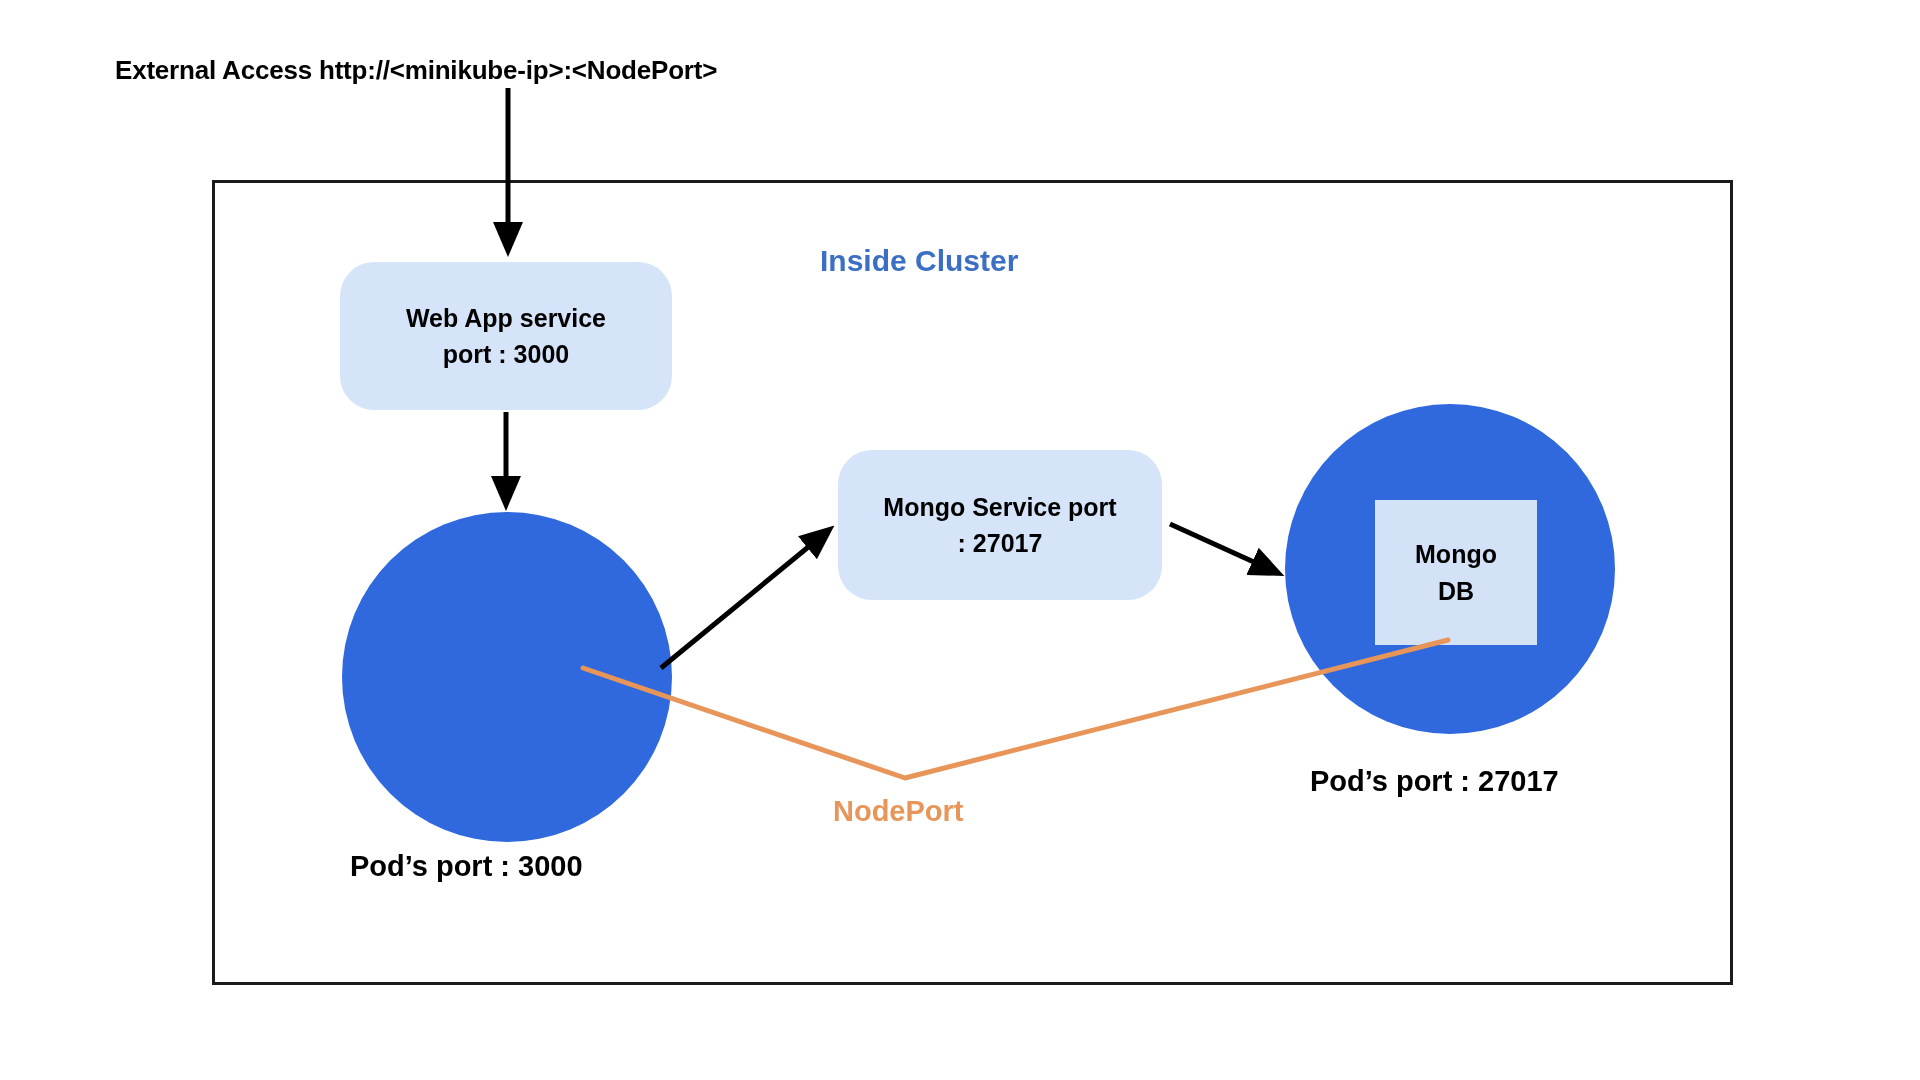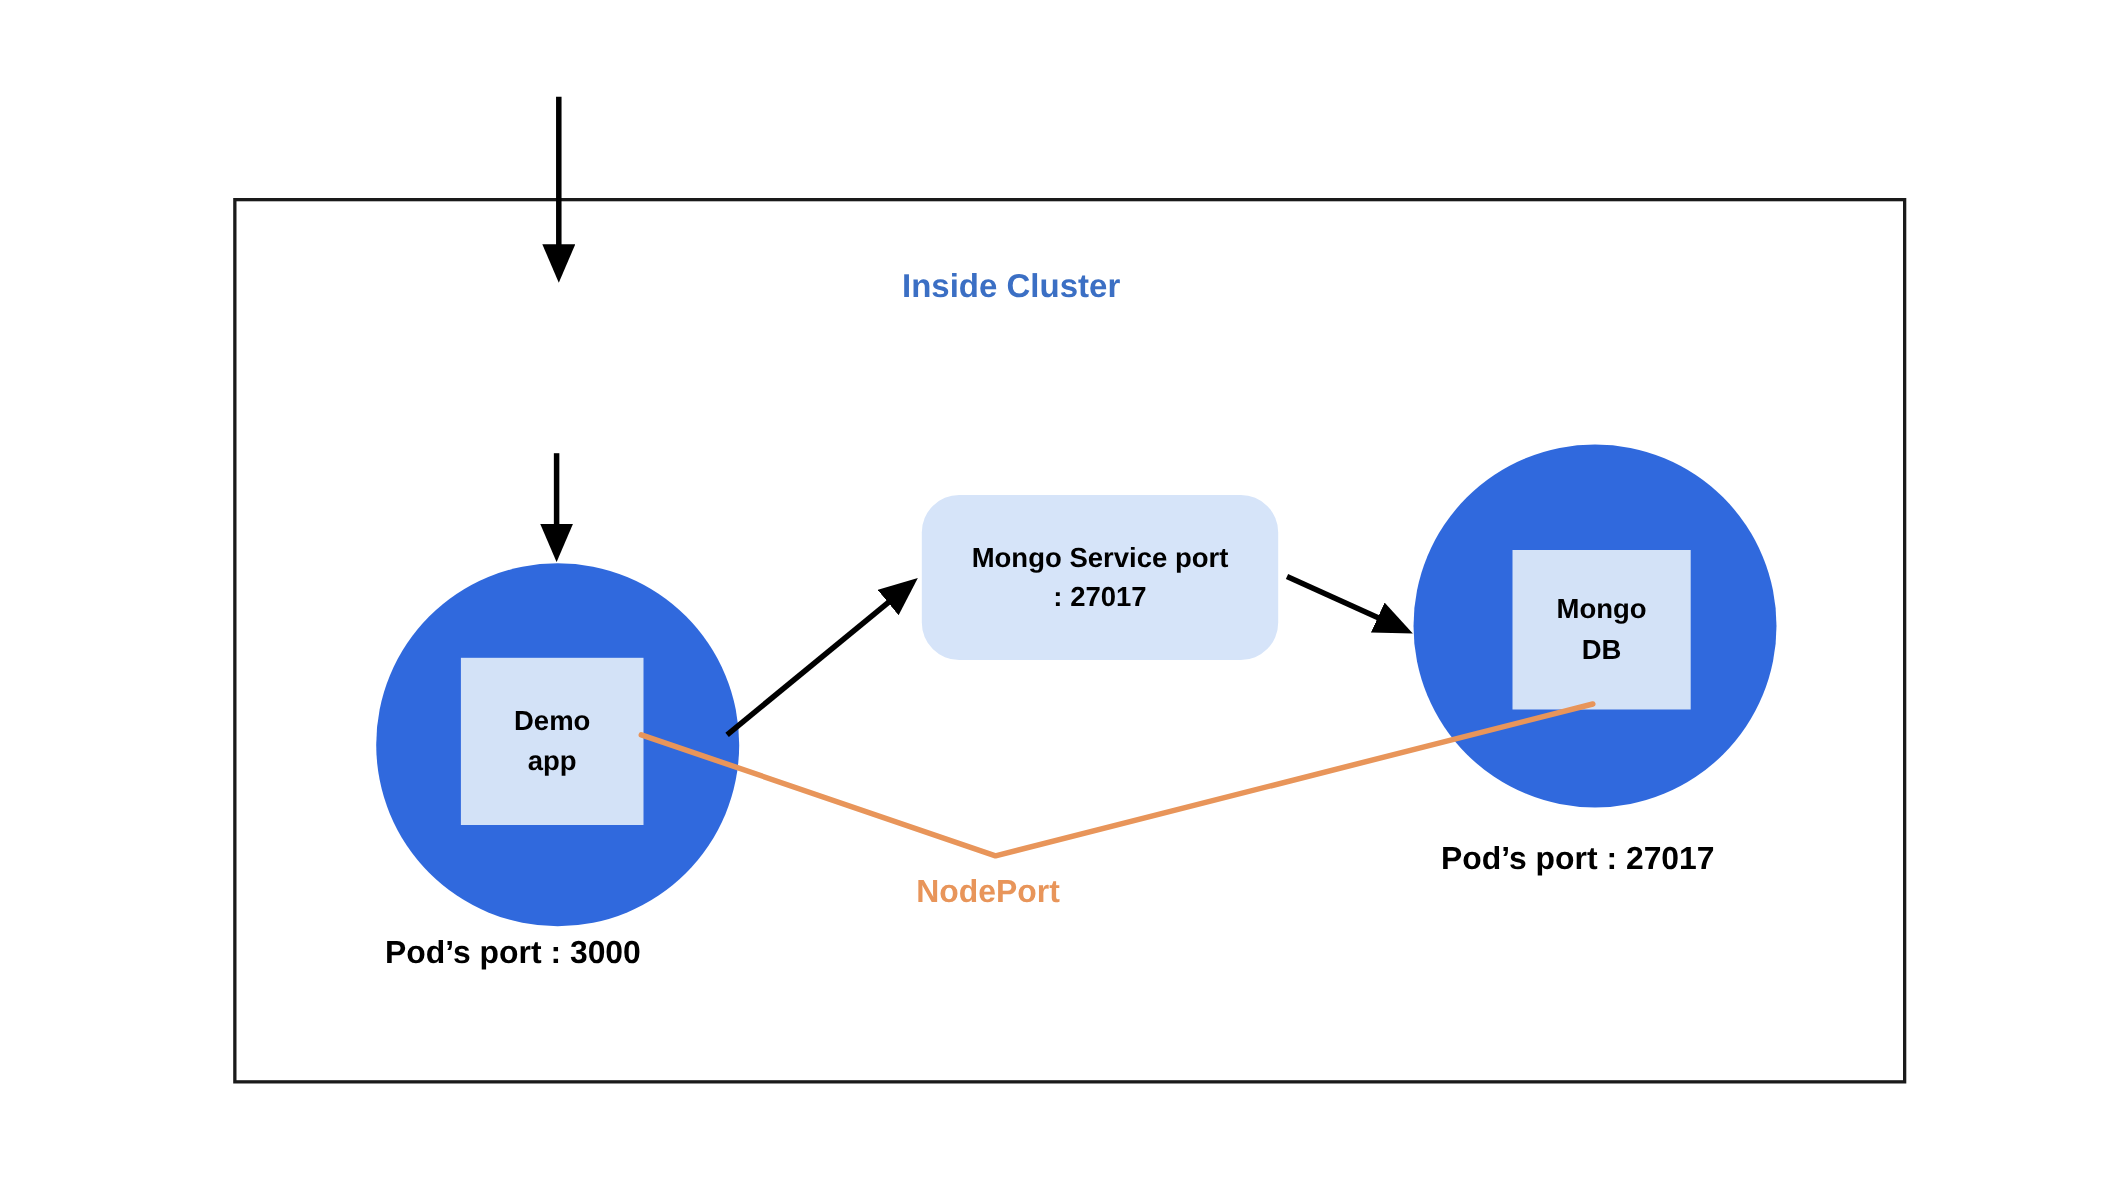--- a/index.html
+++ b/index.html
@@ -167,40 +167,41 @@
     width: 1920px;
     height: 1080px;
     pointer-events: none;
   }
 </style>
 </head>
 <body>
 
 <div id="canvas">
 
+  <div class="abs" id="external-access-label">External Access http://&lt;minikube-ip&gt;:&lt;NodePort&gt;</div>
 
   <div class="abs" id="cluster-box"></div>
 
   <div class="abs" id="cluster-title">Inside Cluster</div>
 
+  <div class="abs service-pill" id="webapp-service">
+    <div>
+      <div>Web App service</div>
+      <div>port : 3000</div>
+    </div>
+  </div>
 
   <div class="abs service-pill" id="mongo-service">
     <div>
       <div>Mongo Service port</div>
       <div>: 27017</div>
     </div>
   </div>
 
   <div class="abs pod-circle" id="demo-pod"></div>
-  <div class="abs container-box" id="demo-container">
-    <div>
-      <div>Demo</div>
-      <div>app</div>
-    </div>
-  </div>
   <div class="abs pod-port-label" id="demo-pod-port">Pod’s  port : 3000</div>
 
   <div class="abs pod-circle" id="mongo-pod"></div>
   <div class="abs container-box" id="mongo-container">
     <div>
       <div>Mongo</div>
       <div>DB</div>
     </div>
   </div>
   <div class="abs pod-port-label" id="mongo-pod-port">Pod’s  port : 27017</div>

